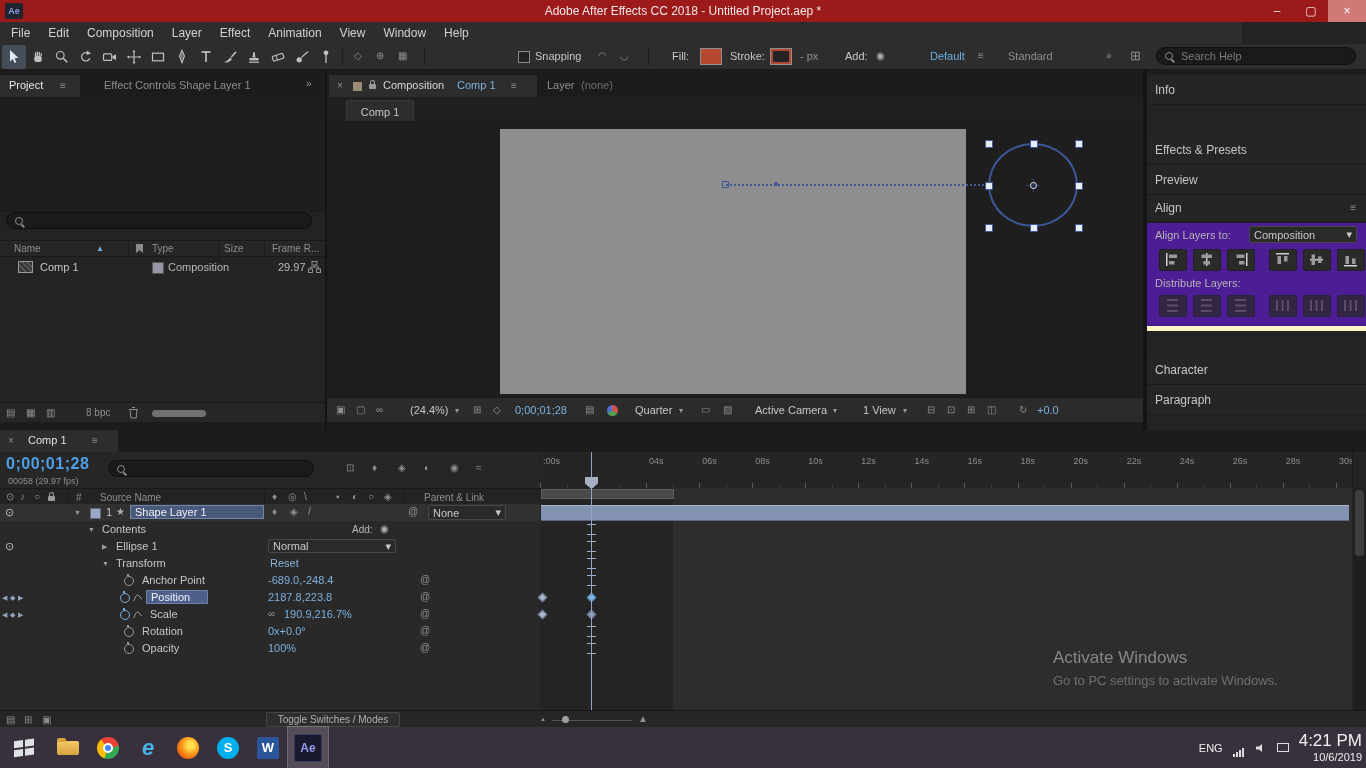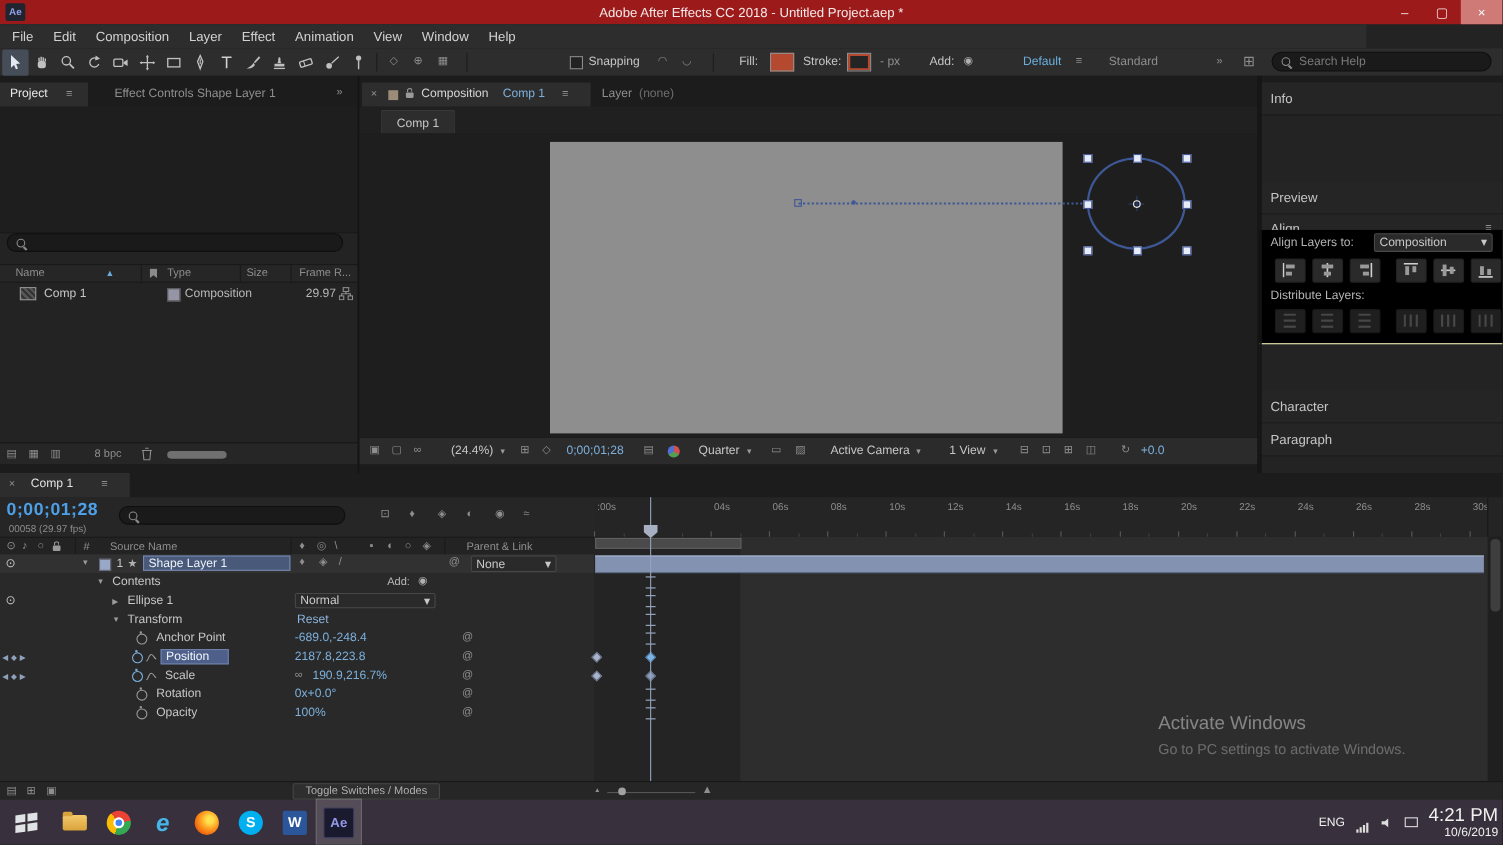--- a/index.html
+++ b/index.html
@@ -332,28 +332,31 @@
   </div>
   <div class="r" style="left:0;top:353px;width:818px;height:8px;background:#1c1c1c"></div>
   <div class="r" style="left:816px;top:0;width:2px;height:361px;background:#141414"></div>
 </div>
 
 <div class="r panel" id="right-panel" style="left:1145px;top:69px;width:221px;height:361px">
   <div class="r" style="left:0;top:0;width:221px;height:6px;background:#1c1c1c"></div>
   <div class="sechead" style="top:6px">
       <span class="tx t12">Info</span>
     </div>
+  <div class="sechead" style="top:66px">
+      <span class="tx t12">Effects &amp; Presets</span>
+    </div>
   <div class="sechead" style="top:96px">
       <span class="tx t12">Preview</span>
     </div>
   <div class="sechead" style="top:126px;height:27px">
     <span class="tx t12">Align</span>
     <span class="g" style="right:10px;top:8px;left:auto">≡</span>
   </div>
-  <div class="r" style="left:0;top:140px;width:221px;height:103px;background:#000000;border-bottom:1px solid #fef9c3">
+  <div class="r" style="left:0;top:154px;width:221px;height:103px;background:#4c1d95;border-bottom:5px solid #fef9c3">
     <span class="r tx" style="left:10px;top:6px;color:#b4b4b4">Align Layers to:</span>
     <div class="dd" style="left:104px;top:3px;width:108px;height:17px">
       <span>Composition</span>
       <span class="caret">▾</span>
     </div>
     <div class="r" id="align-row" style="left:0;top:26px;width:221px;height:22px">
         <div class="abtn" style="left: 14px; top: 0px;">
           <svg width="14" height="14" viewBox="0 0 14 14">
             <rect x="0" y="0" width="1.5" height="13" fill="#cfcfcf"></rect>
             <rect x="3" y="1.5" width="8" height="3.5" fill="#9a9a9a"></rect>

